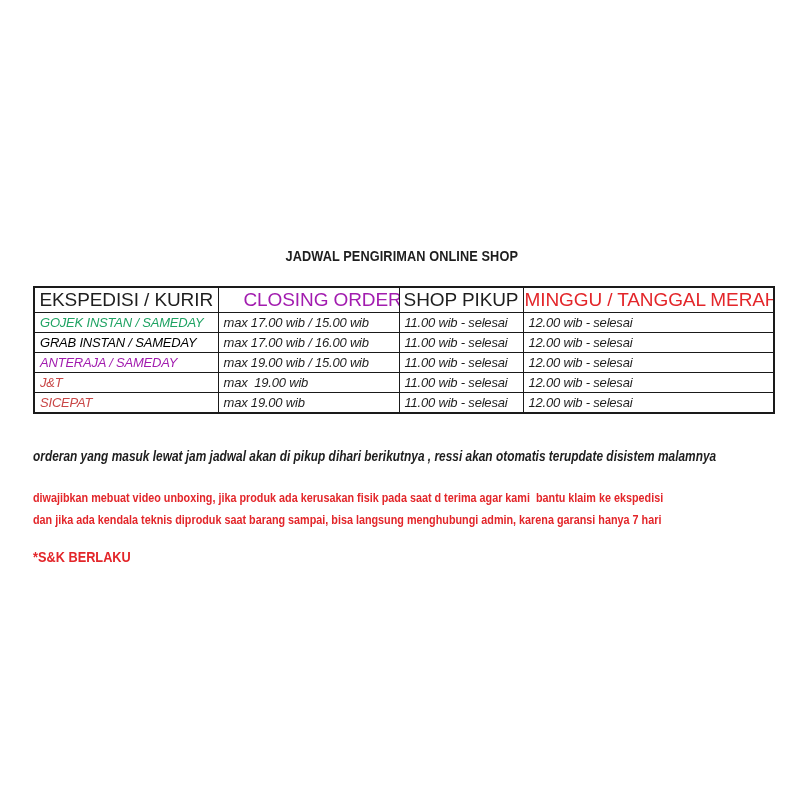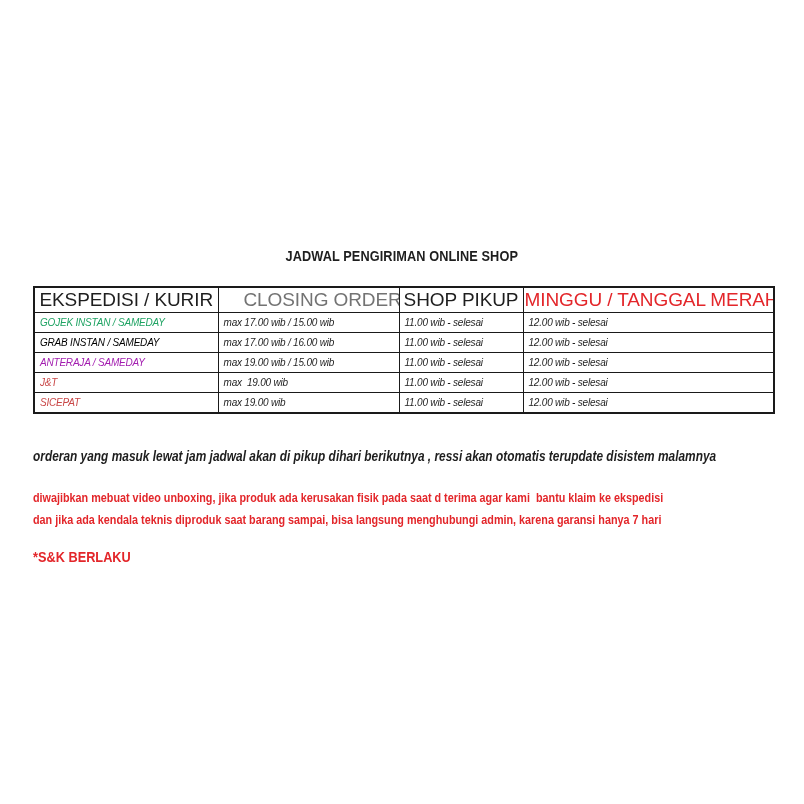--- a/index.html
+++ b/index.html
@@ -47,21 +47,21 @@
   table.sched th {
     height: 21px;
     font-size: 19px;
     font-weight: normal;
     text-align: center;
     letter-spacing: -0.1px;
     color: #1e1e1e;
   }
   table.sched td {
     height: 19px;
-    font-size: 10px;
+    font-size: 13px;
     font-style: italic;
     letter-spacing: -0.2px;
     text-align: left;
     padding: 0 0 0 5px;
     color: #1e1e1e;
   }
   td.no-bottom { border-bottom: none; }
   td.no-top    { border-top: none; }
   col.c1 { width: 184px; }
   col.c2 { width: 181px; }
@@ -105,21 +105,21 @@
 <table class="sched">
   <colgroup>
       <col class="c1">
       <col class="c2">
       <col class="c3">
       <col class="c4">
     </colgroup>
   <thead>
     <tr>
       <th style="color: rgb(30, 30, 30);">EKSPEDISI / KURIR</th>
-      <th style="color: #737373; padding-left: 25px;">CLOSING ORDER</th>
+      <th style="color: #a21caf; padding-left: 25px;">CLOSING ORDER</th>
       <th style="color: rgb(30, 30, 30);">SHOP PIKUP</th>
       <th style="color: rgb(227, 38, 42); border-radius: 11px;">MINGGU / TANGGAL MERAH</th>
     </tr>
   </thead>
   <tbody>
     <tr>
       <td style="color: rgb(31, 163, 99);">GOJEK INSTAN / SAMEDAY</td>
       <td>max 17.00 wib / 15.00 wib</td>
       <td class="no-bottom">11.00 wib - selesai</td>
       <td>12.00 wib - selesai</td>

